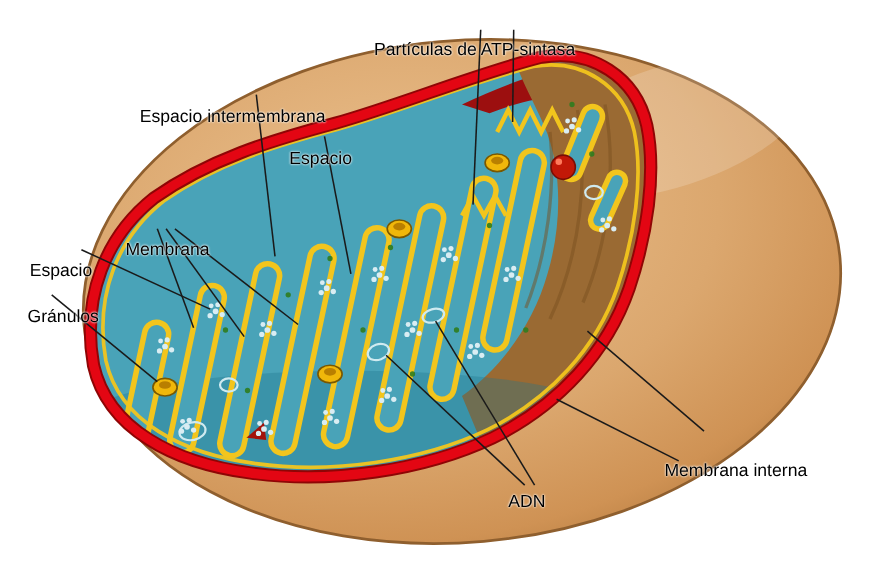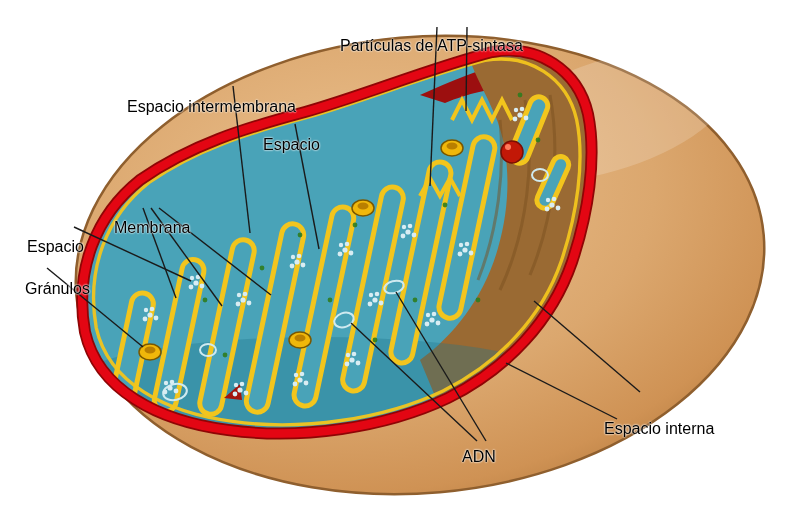--- a/index.html
+++ b/index.html
@@ -258,15 +258,15 @@
   </g>
 </svg>
 
 <div class="label" style="left:340px;top:5px">Partículas de ATP-sintasa</div>
 <div class="label" style="left:127px;top:66px">Espacio intermembrana</div>
 <div class="label" style="left:263px;top:104px">Espacio</div>
 <div class="label" style="left:114px;top:187px">Membrana</div>
 <div class="label" style="left:27px;top:206px">Espacio</div>
 <div class="label" style="left:25px;top:248px">Gránulos</div>
 <div class="label" style="left:462px;top:416px">ADN</div>
-<div class="label" style="left:604px;top:388px">Espacio interna</div>
+<div class="label" style="left:604px;top:388px">Membrana interna</div>
 
 </div>
 
 </body></html>

